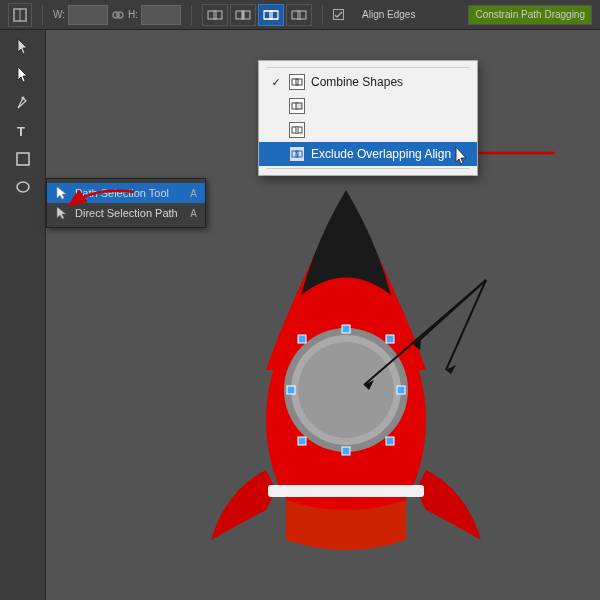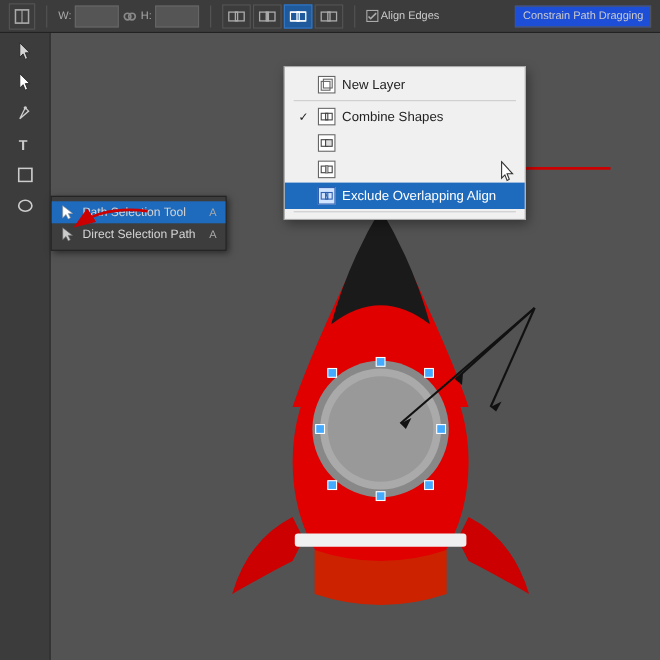--- a/index.html
+++ b/index.html
@@ -71,35 +71,35 @@
       color: #ccc;
       font-size: 10px;
     }
     .shape-btn.active {
       background: #1e5a9c;
       border-color: #3378c8;
     }
     .align-edges {
       display: flex;
       align-items: center;
-      gap: 2px;
+      gap: 18px;
       color: #ccc;
       font-size: 10px;
     }
     .checkbox-fake {
       width: 11px;
       height: 11px;
       border: 1px solid #aaa;
       background: #3c3c3c;
       display: flex;
       align-items: center;
       justify-content: center;
     }
     .constrain-btn {
-      background: #1d4ed8;
+      background: #4d7c0f;
       border: 1px solid #555;
       color: #ccc;
       font-size: 10px;
       padding: 2px 6px;
       height: 20px;
       display: flex;
       align-items: center;
     }
 
     
@@ -369,30 +369,20 @@
       <defs>
         <marker id="arrowhead1" markerWidth="8" markerHeight="6" refX="6" refY="3" orient="auto">
           <polygon points="0 0, 8 3, 0 6" fill="#cc0000"></polygon>
         </marker>
       </defs>
       <path d="M 78 10 Q 40 5 15 22" stroke="#cc0000" stroke-width="2.5" fill="none" marker-end="url(#arrowhead1)"></path>
     </svg>
   </div>
 
   <div id="dropdown-menu">
-    <div class="menu-item">
-      <span class="check-space"></span>
-      <span class="menu-icon">
-        <svg width="12" height="12" viewBox="0 0 12 12">
-            <rect x="1" y="3" width="8" height="8" fill="none" stroke="#666" stroke-width="1"></rect>
-            <rect x="3" y="1" width="8" height="8" fill="none" stroke="#666" stroke-width="1"></rect>
-          </svg>
-      </span>
-      <span>New Layer</span>
-    </div>
     <hr class="menu-separator-line">
     <div class="menu-item">
       <span class="check-space">✓</span>
       <span class="menu-icon">
         <svg width="12" height="12" viewBox="0 0 12 12">
             <rect x="1" y="3" width="6" height="6" fill="none" stroke="#444" stroke-width="1"></rect>
             <rect x="5" y="3" width="6" height="6" fill="none" stroke="#444" stroke-width="1"></rect>
           </svg>
       </span>
       <span>Combine Shapes</span>

